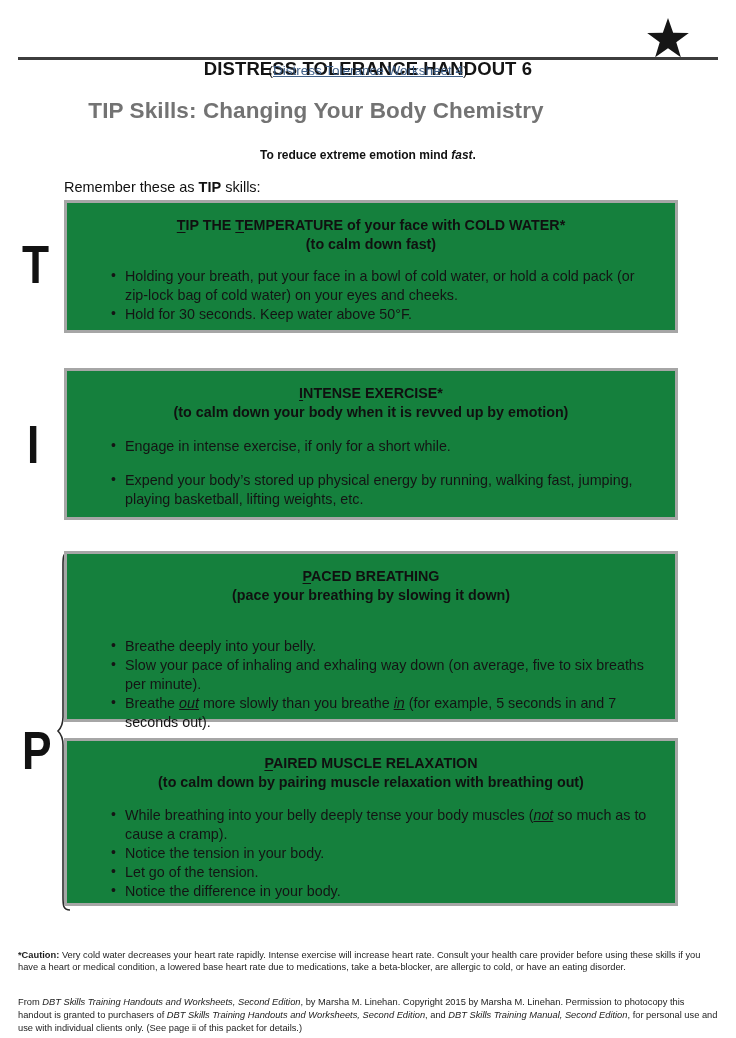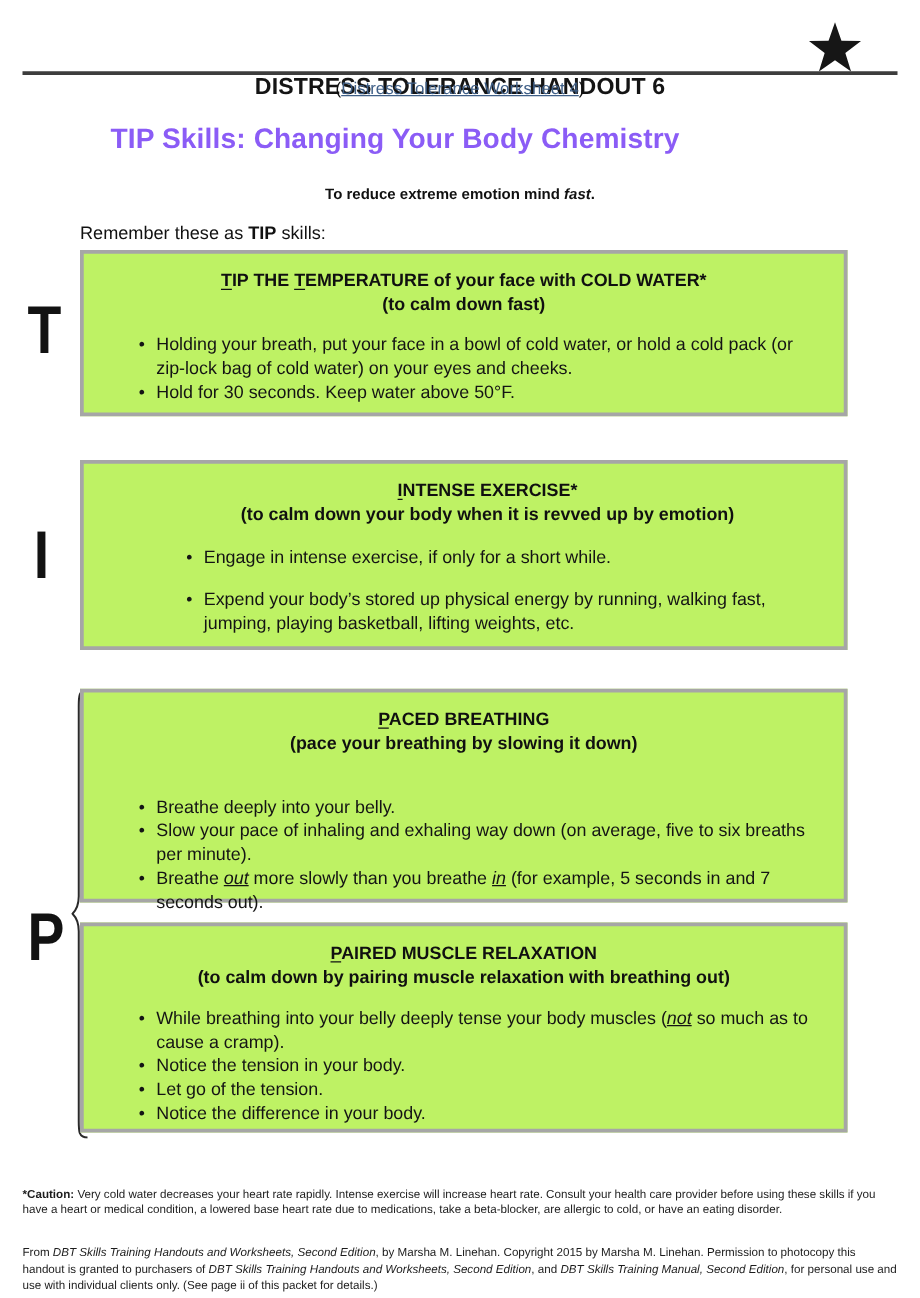--- a/index.html
+++ b/index.html
@@ -65,21 +65,21 @@
   }
 
   
   .main-title {
     position: absolute;
     left: 0; top: 98px;
     width: 632px;
     text-align: center;
     font-size: 22.5px;
     font-weight: bold;
-    color: #8b5cf6;
+    color: #737373;
     letter-spacing: .1px;
   }
   .subtitle {
     position: absolute;
     left: 0; top: 148px;
     width: 736px;
     text-align: center;
     font-size: 12px;
     font-weight: bold;
     color: #111111;
@@ -117,24 +117,24 @@
     width: 14px;
     height: 360px;
   }
 
   
   .skill-box {
     position: absolute;
     left: 64px;
     width: 614px;
     border: 3px solid #a6a6a6;
-    background: #bef264;
+    background: #15803d;
   }
   .box-t { top: 200px; height: 133px; }
-  .box-i { top: 368px; height: 152px; padding-left: 38px; }
+  .box-i { top: 368px; height: 152px; }
   .box-pb { top: 551px; height: 171px; }
   .box-pmr { top: 738px; height: 168px; }
 
   .box-head {
     text-align: center;
     font-weight: bold;
     font-size: 14.3px;
     color: #101010;
     line-height: 1.32;
     padding: 0 20px;

